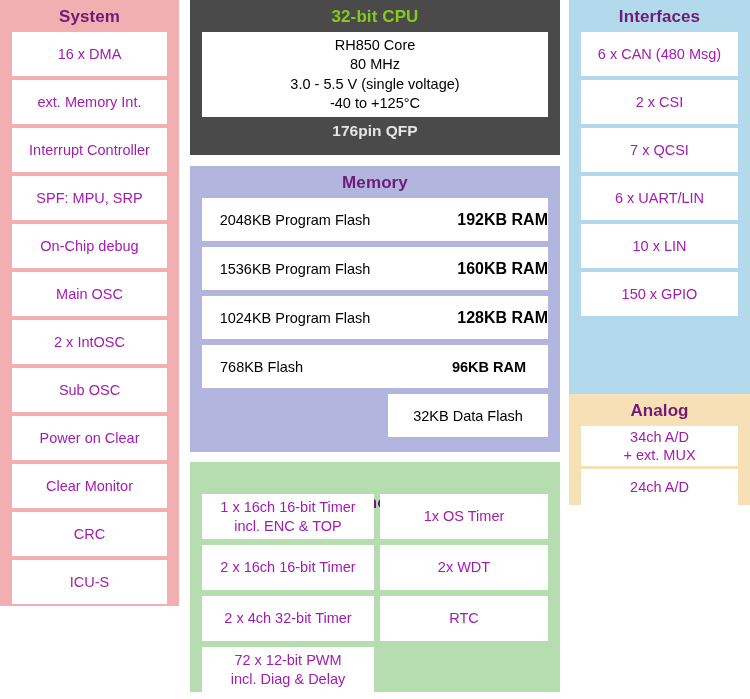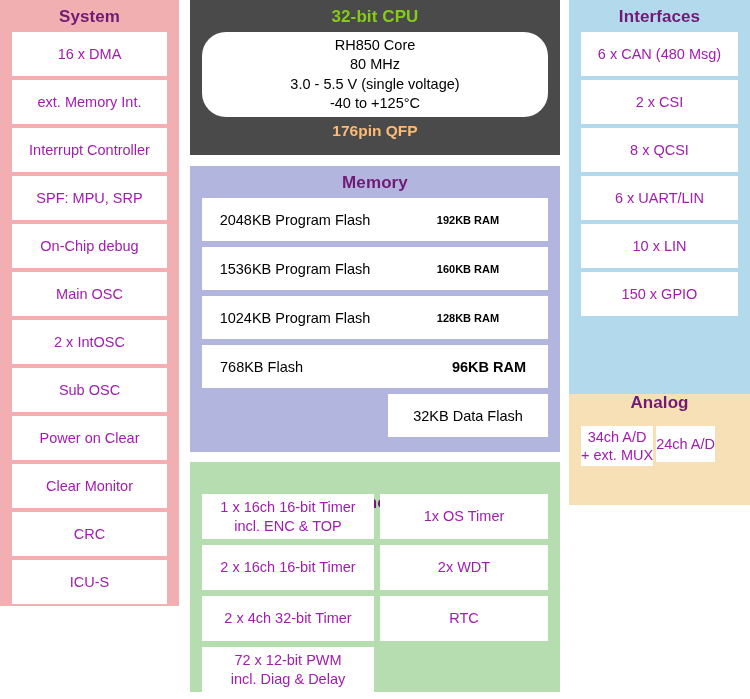--- a/index.html
+++ b/index.html
@@ -82,30 +82,29 @@
     left: 12px; top: 32px;
     width: 346px; height: 85px;
     background: #ffffff;
     display: flex;
     flex-direction: column;
     align-items: center;
     justify-content: center;
     font-size: 14.5px;
     line-height: 1.32;
     color: #000000;
-    border-radius: 24px;
   }
   #cpu-package {
     position: absolute;
     left: 0; top: 122px;
     width: 370px;
     text-align: center;
     font-size: 15.5px;
     font-weight: bold;
-    color: #fdba74;
+    color: #e5e5e5;
   }
 
   
   #memory-panel {
     left: 190px; top: 166px;
     width: 370px; height: 286px;
     background: #B2B6DF;
   }
   #memory-panel .panel-title { padding-top: 8px; }
   .memory-rows {
@@ -124,22 +123,22 @@
     align-items: center;
     position: relative;
   }
   .mem-row.split .mem-left {
     flex: 0 0 186px;
     text-align: center;
     font-size: 14.5px;
   }
   .mem-row.split .mem-right {
     flex: 1;
-    text-align: center;
-    font-size: 11px;
+    text-align: right;
+    font-size: 16px;
     font-weight: bold;
   }
   .mem-row.edges .mem-left {
     position: absolute;
     left: 18px;
     font-size: 14.5px;
   }
   .mem-row.edges .mem-right {
     position: absolute;
     right: 22px;
@@ -198,26 +197,27 @@
     gap: 4px;
   }
   .iface-list .cell { height: 44px; }
 
   
   #analog-panel {
     left: 569px; top: 394px;
     width: 181px; height: 111px;
     background: #F7E0B5;
   }
-  #analog-panel .panel-title { }
+  #analog-panel .panel-title { padding-top: 8px; }
   .analog-list {
     position: absolute;
     left: 12px; top: 32px;
     width: 157px;
     display: flex;
+    flex-direction: column;
     gap: 3px;
   }
   .analog-list .cell { height: 36px; }
   .analog-list .cell.two-line { height: 40px; flex-direction: column; }
 
   sup { font-size: 0.72em; vertical-align: super; line-height: 0; }
 </style>
 </head>
 <body>
 
@@ -314,21 +314,21 @@
       <div class="cell empty"></div>
 
     </div>
   </div>
 
   <div class="panel" id="interfaces-panel">
     <div class="panel-title">Interfaces</div>
     <div class="iface-list">
       <div class="cell">6 x CAN (480 Msg)</div>
       <div class="cell">2 x CSI</div>
-      <div class="cell">8 x QCSI</div>
+      <div class="cell">7 x QCSI</div>
       <div class="cell">6 x UART/LIN</div>
       <div class="cell">10 x LIN</div>
       <div class="cell">150 x GPIO</div>
     </div>
   </div>
 
   <div class="panel" id="analog-panel">
     <div class="panel-title">Analog</div>
     <div class="analog-list">
       <div class="cell two-line">

